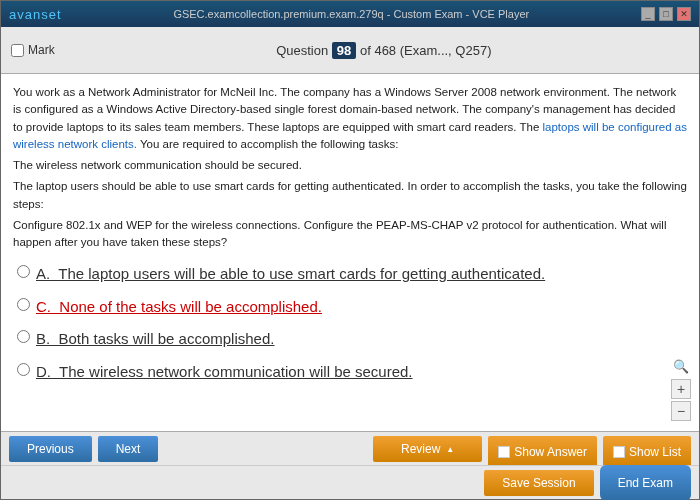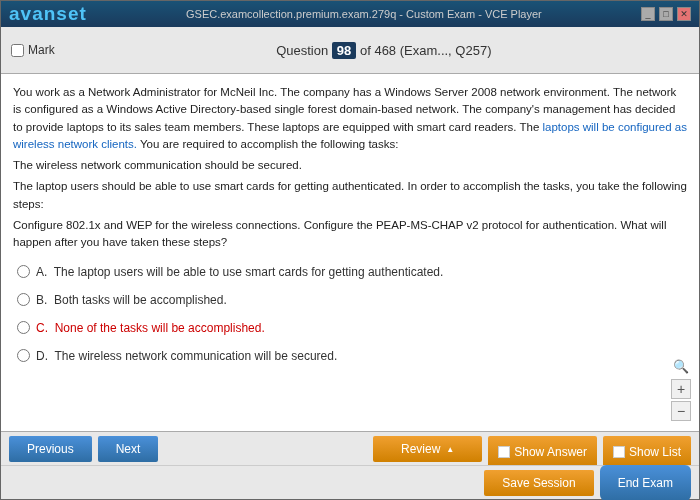--- a/index.html
+++ b/index.html
@@ -28,22 +28,22 @@
       height: 26px;
       flex-shrink: 0;
     }
     .title-bar-left {
       display: flex;
       align-items: center;
       gap: 8px;
     }
     .logo {
       color: #4fc3f7;
-      font-size: 19px;
-      font-weight: bold;
+      font-size: 13px;
+      font-weight: normal;
       letter-spacing: 1px;
     }
     .logo span {
       color: white;
     }
     .title-bar-center {
       font-size: 11px;
       color: #ccc;
       flex: 1;
       text-align: center;
@@ -120,23 +120,24 @@
       align-items: flex-start;
       gap: 6px;
       margin-bottom: 6px;
       padding: 2px 4px;
     }
     .answer-option input[type=radio] {
       margin-top: 2px;
       flex-shrink: 0;
     }
     .answer-option label {
-      font-size: 12px;
+      font-size: 15px;
       color: #333;
       cursor: pointer;
+      text-decoration: underline;
     }
     .option-c label { color: #cc0000; }
     .zoom-controls {
       position: absolute;
       right: 8px;
       bottom: 10px;
       display: flex;
       flex-direction: column;
       gap: 2px;
     }
@@ -290,27 +291,27 @@
       <p>You work as a Network Administrator for McNeil Inc. The company has a Windows Server 2008 network environment. The network is configured as a Windows Active Directory-based single forest domain-based network. The company's management has decided to provide laptops to its sales team members. These laptops are equipped with smart card readers. The <span class="highlight-blue">laptops will be configured as wireless network clients.</span> You are required to accomplish the following tasks:</p>
       <p>The wireless network communication should be secured.</p>
       <p>The laptop users should be able to use smart cards for getting authenticated. In order to accomplish the tasks, you take the following steps:</p>
       <p>Configure 802.1x and WEP for the wireless connections. Configure the PEAP-MS-CHAP v2 protocol for authentication. What will happen after you have taken these steps?</p>
     </div>
 
     <div class="answer-option">
       <input type="radio" name="answer" id="optA" style="">
       <label for="optA">A.&nbsp; The laptop users will be able to use smart cards for getting authenticated.</label>
     </div>
+    <div class="answer-option option-c">
+      <input type="radio" name="answer" id="optC" style="">
+      <label for="optC">C.&nbsp; None of the tasks will be accomplished.</label>
+    </div>
     <div class="answer-option">
       <input type="radio" name="answer" id="optB" style="">
       <label for="optB">B.&nbsp; Both tasks will be accomplished.</label>
-    </div>
-    <div class="answer-option option-c">
-      <input type="radio" name="answer" id="optC" style="">
-      <label for="optC">C.&nbsp; None of the tasks will be accomplished.</label>
     </div>
     <div class="answer-option">
       <input type="radio" name="answer" id="optD" style="">
       <label for="optD">D.&nbsp; The wireless network communication will be secured.</label>
     </div>
 
     <div class="zoom-controls">
       <div class="zoom-search">🔍</div>
       <div class="zoom-btn">+</div>
       <div class="zoom-btn">−</div>

